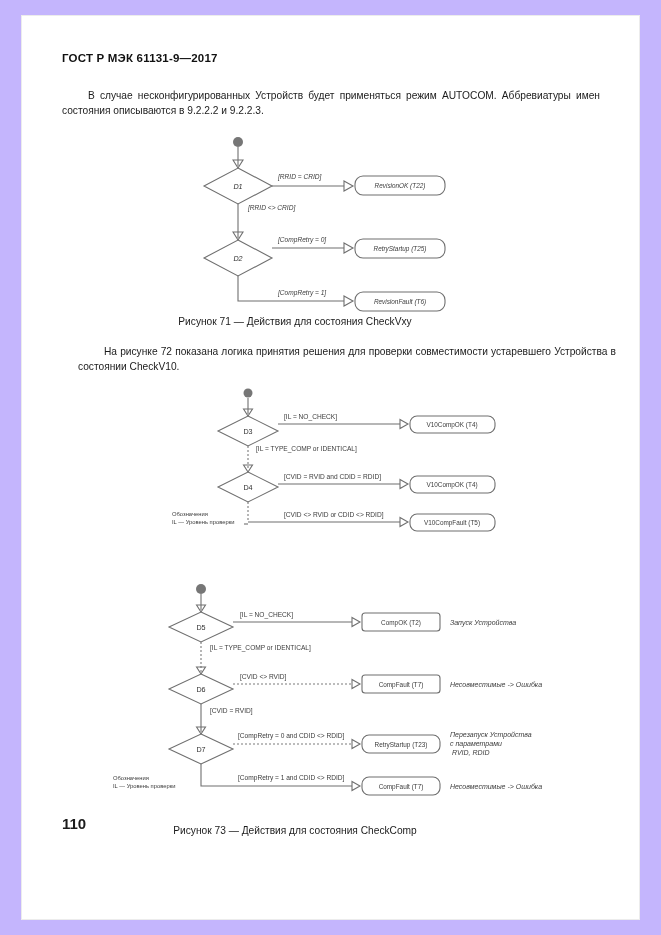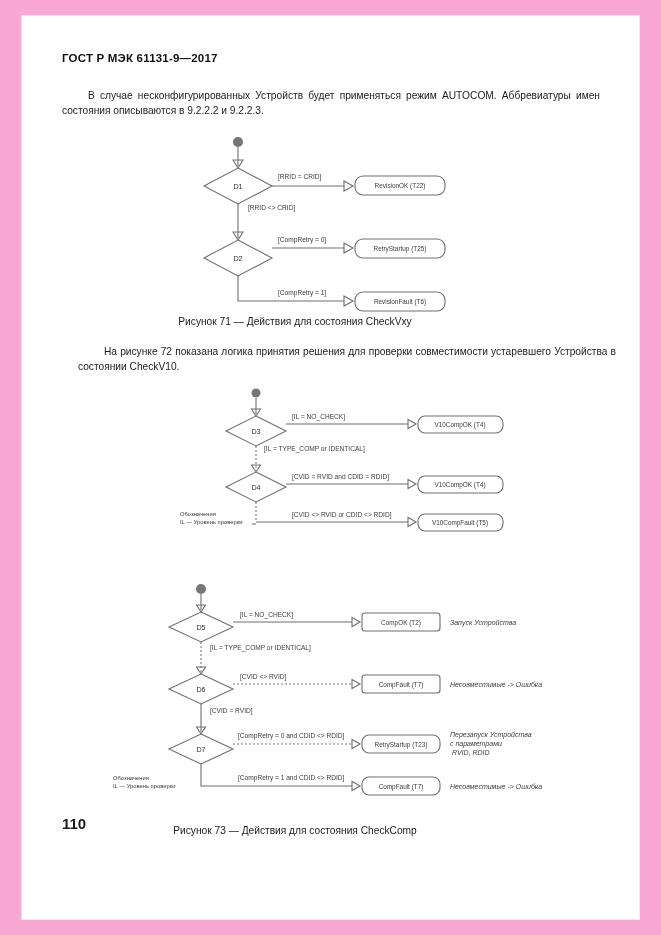--- a/index.html
+++ b/index.html
@@ -7,21 +7,21 @@
     width:661px;height:935px;
     background:#f7f7f5;
     font-family:"Liberation Sans", sans-serif;
     color:#1a1a1a;
     position:relative;
     overflow:hidden;
   }
   .page{
     position:absolute;
     left:0;top:0;width:661px;height:935px;
-    background:#f9a8d4;
+    background:#c4b5fd;
   }
   .sheet{
     position:absolute;
     left:22px;top:16px;
     width:617px;height:903px;
     background:#ffffff;
     box-shadow:0 0 0 1px #ececec;
   }
   .std-header{
     position:absolute;left:62px;top:52px;
@@ -51,22 +51,22 @@
   .c2{top:542px;}
   .c3{top:825px;}
 
   .pageno{
     position:absolute;left:62px;top:815px;
     font-size:15px;color:#1b1b1b;font-weight:bold;
   }
 
   
   .diagram{position:absolute;}
-  .dg1{left:0;top:136px;width:651px;height:180px;}
-  .dg2{left:8px;top:388px;width:555px;height:152px;}
+  .dg1{left:0;top:136px;width:651px;height:180px;font-style:italic;}
+  .dg2{left:0;top:388px;width:555px;height:152px;}
   .dg3{left:0;top:580px;width:661px;height:222px;}
 
   svg{display:block;}
   .ln{stroke:#6f6f6f;stroke-width:1.1;fill:none;}
   .ln-d{stroke:#7b7b7b;stroke-width:1.1;fill:none;stroke-dasharray:2 2;}
   .dia{fill:#ffffff;stroke:#6f6f6f;stroke-width:1.1;}
   .box{fill:#ffffff;stroke:#6f6f6f;stroke-width:1.1;}
   .blob{fill:#767676;}
   .txt{font-family:"Liberation Sans", sans-serif;font-size:6.6px;fill:#3b3b3b;}
   .txt-n{font-family:"Liberation Sans", sans-serif;font-size:6.4px;fill:#3b3b3b;}

